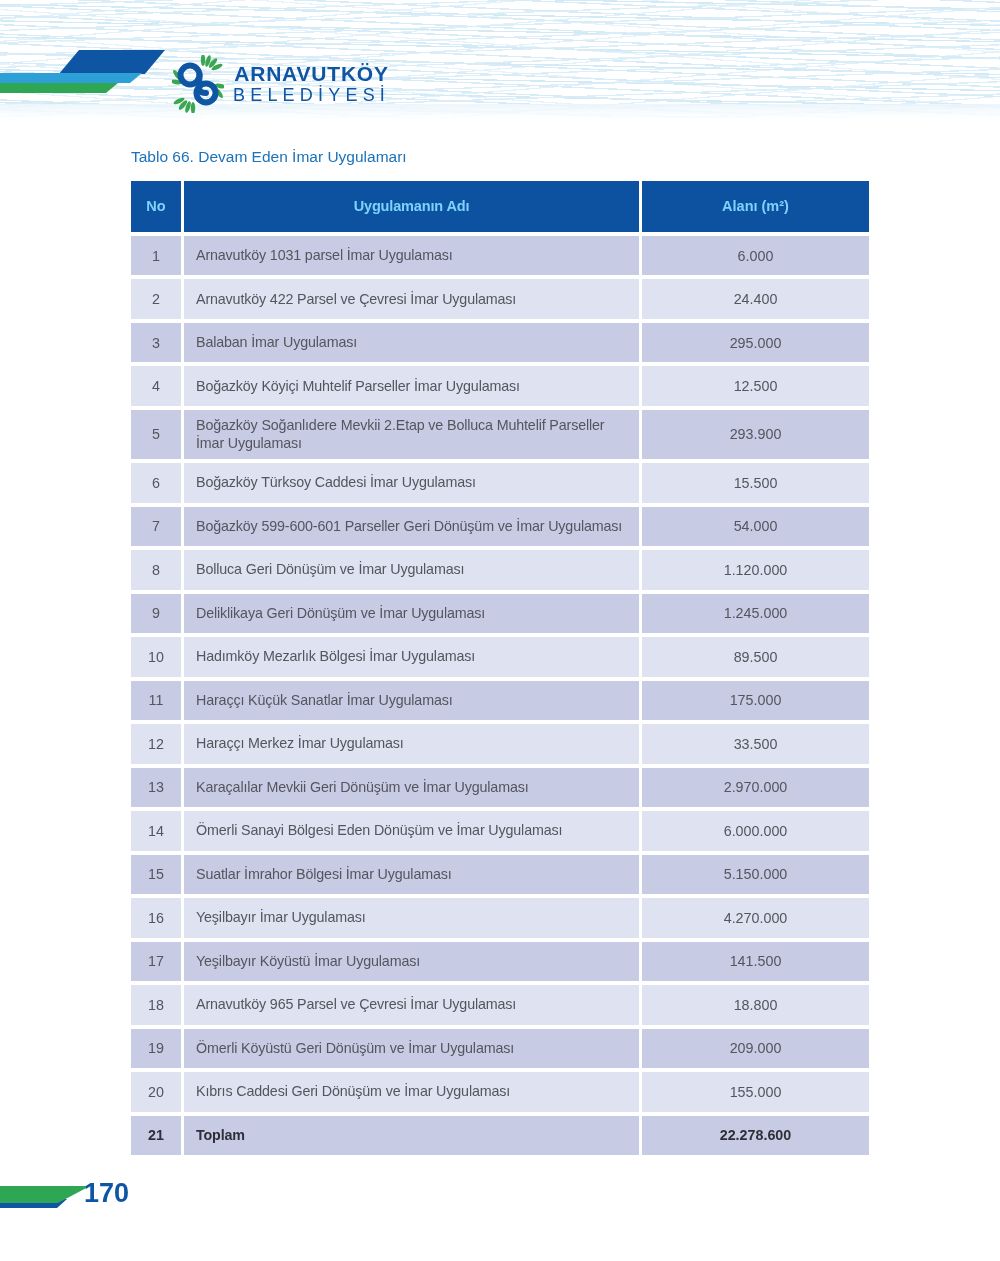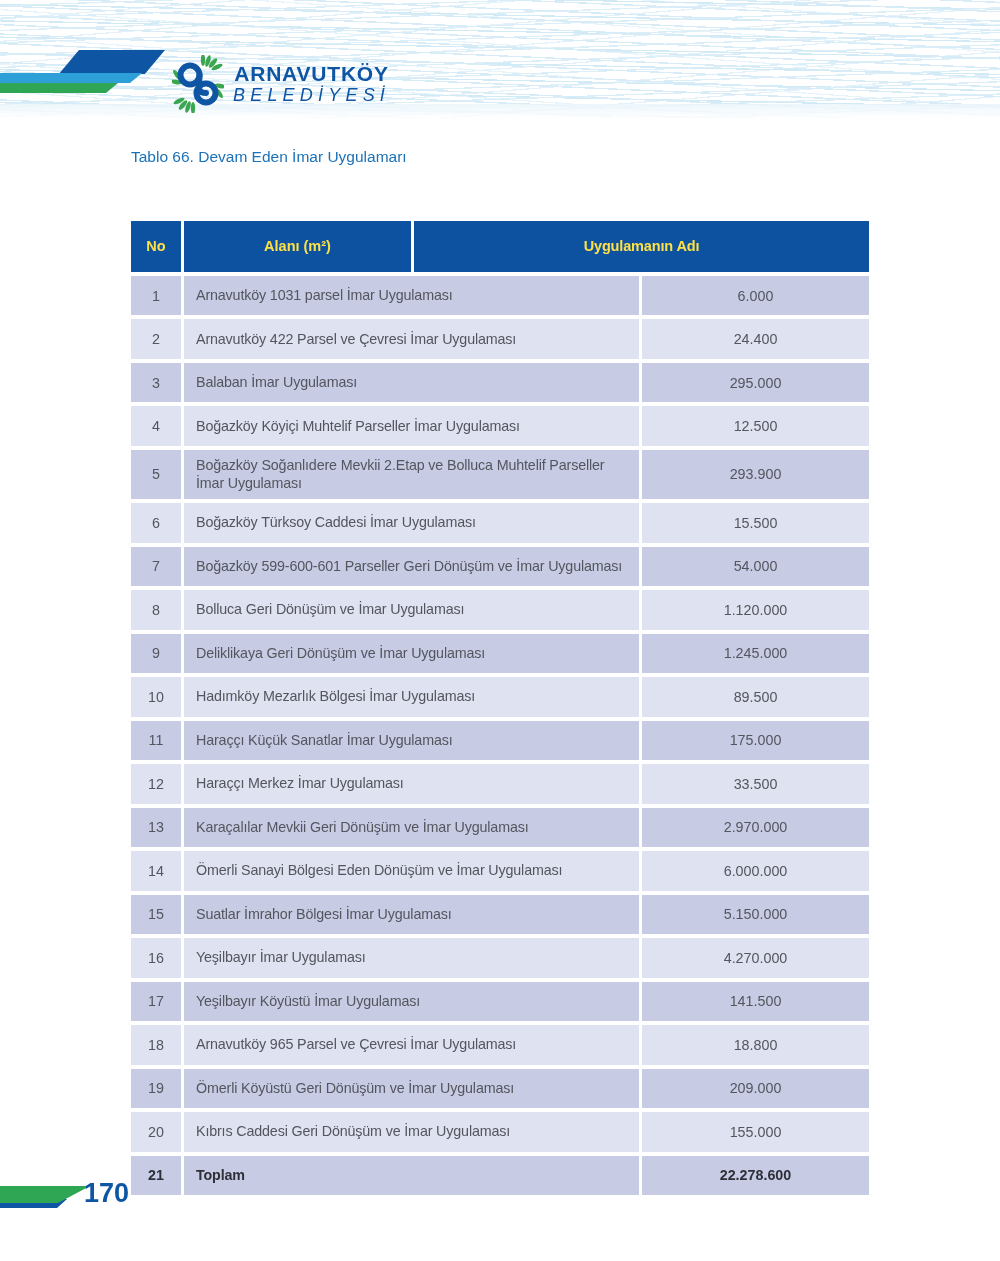--- a/index.html
+++ b/index.html
@@ -26,32 +26,32 @@
   .sw-cyan { position:absolute; left:0; top:73px; width:145px; height:10px;
     background:var(--brand-cyan); clip-path:polygon(0 0, 142px 0, 130px 100%, 0 100%); }
   .sw-green { position:absolute; left:0; top:83px; width:122px; height:10px;
     background:var(--brand-green); clip-path:polygon(0 0, 118px 0, 106px 100%, 0 100%); }
 
   
   .logo { position:absolute; left:172px; top:55px; display:flex; align-items:center;text-align:center; }
   .logo-mark { width:52px; height:58px; }
   .wordmark { margin-left:9px; display:flex; flex-direction:column; }
   .wm1 { color:var(--brand-blue); font-size:21px; font-weight:800; letter-spacing:.8px; line-height:1.05; }
-  .wm2 { color:var(--brand-blue); font-size:18px; font-weight:400; letter-spacing:5.2px; line-height:1.15;font-style:italic; }
+  .wm2 { color:var(--brand-blue); font-size:18px; font-weight:400; letter-spacing:5.2px; line-height:1.15; }
 
   
   .tbl-title { position:absolute; left:131px; top:148px; font-size:15.5px; color:var(--title-text); }
   .tbl { position:absolute; left:131px; top:181px; width:738px; }
   .trow { display:flex; gap:3px; margin-bottom:4px; }
   .cell { display:flex; align-items:center; }
   .c-no   { width:50px;  justify-content:center; text-align:center; }
   .c-name { width:455px; padding:6px 8px 6px 12px; letter-spacing:-0.15px; line-height:1.3; }
   .c-area { width:227px; justify-content:center; text-align:left; }
-  .thead .cell { background:var(--header-bg); color:#fde047; font-weight:700; font-size:14.5px;
-    min-height:38px; justify-content:center; text-align:center; padding:16px;margin-top:40px; }
+  .thead .cell { background:var(--header-bg); color:#7dd3fc; font-weight:700; font-size:14.5px;
+    min-height:38px; justify-content:center; text-align:center; padding:16px; }
   .tbody .trow .cell { font-size:14.3px; color:var(--cell-text); min-height:39.5px; }
   .tbody .trow.dark  .cell { background:var(--row-dark); }
   .tbody .trow.light .cell { background:var(--row-light); }
   .tbody .trow.total .cell { font-weight:700; color:var(--total-text); }
 
   
   .ft-blue  { position:absolute; left:0; top:1199px; width:67px; height:9px;
     background:var(--brand-blue); clip-path:polygon(0 0, 67px 0, 57px 100%, 0 100%); }
   .ft-green { position:absolute; left:0; top:1186px; width:92px; height:17px;
     background:var(--brand-green); clip-path:polygon(0 0, 90px 0, 58px 100%, 0 100%); }
@@ -98,22 +98,22 @@
       <span class="wm1">ARNAVUTKÖY</span>
       <span class="wm2">BELEDİYESİ</span>
     </div>
   </div>
 
   <div class="tbl-title">Tablo 66. Devam Eden İmar Uygulamarı</div>
 
   <div class="tbl">
     <div class="thead trow">
       <div class="cell c-no">No</div>
+      <div class="cell c-name">Uygulamanın Adı</div>
       <div class="cell c-area">Alanı (m²)</div>
-      <div class="cell c-name">Uygulamanın Adı</div>
     </div>
     <div class="tbody">
         <div class="trow dark">
           <div class="cell c-no">1</div>
           <div class="cell c-name">Arnavutköy 1031 parsel İmar Uygulaması</div>
           <div class="cell c-area">6.000</div>
         </div>
         <div class="trow light">
           <div class="cell c-no">2</div>
           <div class="cell c-name">Arnavutköy 422 Parsel ve Çevresi İmar Uygulaması</div>

